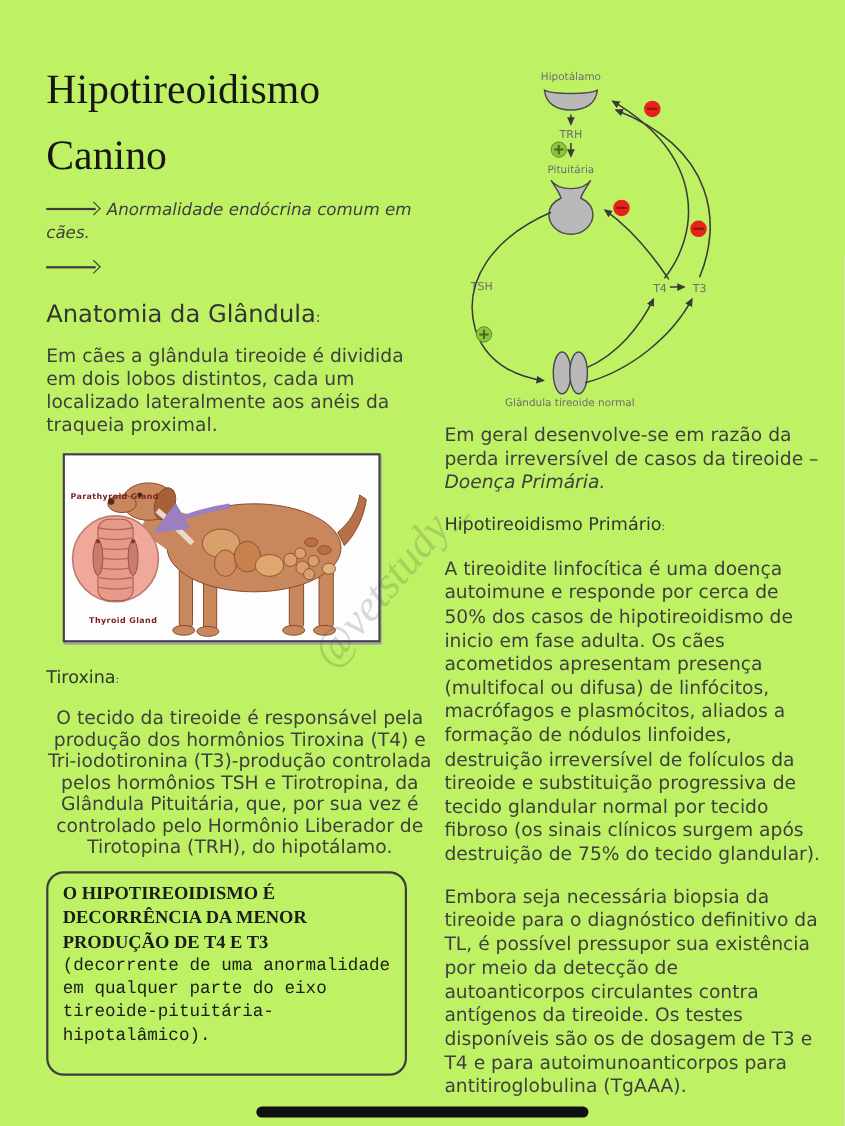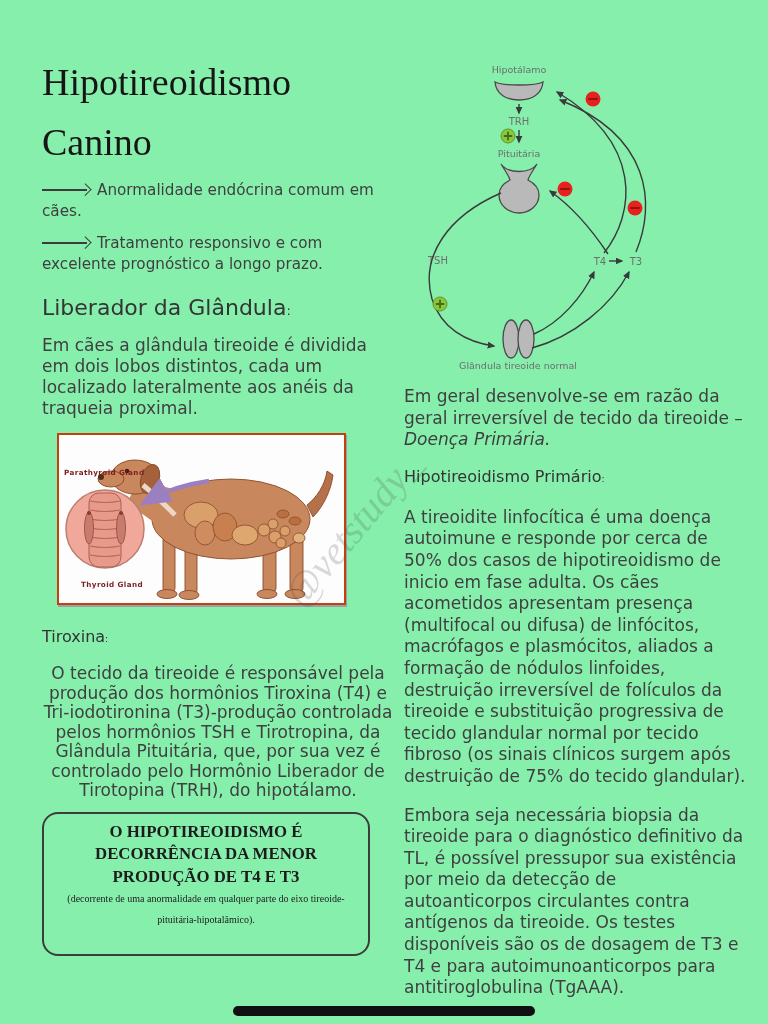--- a/index.html
+++ b/index.html
@@ -1,46 +1,46 @@
 <!DOCTYPE html>
 <html><head>
 <meta charset="utf-8">
 <style>
   html,body{margin:0;padding:0;background:#e9e9e9;}
-  .page{position:relative;width:768px;height:1024px;background:#86efac;overflow:hidden;
+  .page{position:relative;width:768px;height:1024px;background:#bef264;overflow:hidden;
         font-family:"DejaVu Sans",sans-serif;color:#404040;}
   
   .col-left{position:absolute;left:42px;top:52px;width:352px;}
   .col-right-text{position:absolute;left:404px;top:386px;width:342px;}
   
   .doc-title{font-family:"Liberation Serif",serif;font-size:38px;line-height:60px;
              color:#161616;font-weight:400;margin:0 0 8px 0;width:330px;}
   
-  .bullet{font-size:15.2px;line-height:21px;margin-bottom:11px;color:#3f3f3f;}
+  .bullet{font-size:15.2px;line-height:21px;margin-bottom:11px;color:#3f3f3f;font-style:italic;}
   .arrow{position:relative;display:inline-block;width:47px;height:12px;margin-right:8px;}
   .arrow::before{content:"";position:absolute;left:0;right:2px;top:6px;height:1.5px;background:#3c3c3c;}
   .arrow::after{content:"";position:absolute;right:0;top:1.8px;width:7.5px;height:7.5px;
                 border-top:1.5px solid #3c3c3c;border-right:1.5px solid #3c3c3c;transform:rotate(45deg);}
   
   .h-section{font-size:22px;line-height:29px;color:#343434;font-weight:400;margin:0 0 10px 0;}
   .h-section.big{font-size:16px;line-height:31px;}
   .h-colon{font-size:0.58em;}
   
   .para{font-size:17px;line-height:21px;margin:0 0 14px 0;color:#3f3f3f;}
   .para.tight{line-height:19.5px;margin-bottom:11px;width:352px;text-align:center;}
   .para.rp{line-height:21.6px;margin-bottom:17px;}
   .italic{font-style:italic;}
   
-  .figure{width:285px;height:168px;border:2px solid #c2410c;background:#fdfdfd;
+  .figure{width:285px;height:168px;border:2px solid #404040;background:#fdfdfd;
           margin:0 0 16px 15px;box-shadow:1px 2px 0 #9aa0a5;}
   
   .callout{box-sizing:border-box;width:328px;border:2.5px solid #3d3d3d;border-radius:16px;
-           padding:7px 13px 24px 13px;font-family:"Liberation Serif",serif;color:#1c1c1c;text-align:center;}
+           padding:7px 13px 24px 13px;font-family:"Liberation Serif",serif;color:#1c1c1c;}
   .callout .strong{font-weight:bold;font-size:16.8px;line-height:22.5px;}
-  .callout .small{font-size:10px;line-height:21px;}
+  .callout .small{font-size:16px;line-height:21px;font-family:Liberation Mono, monospace;}
   
   .diagram{position:absolute;left:398px;top:56px;width:264px;height:324px;}
   
   .watermark{position:absolute;left:292px;top:577px;width:250px;pointer-events:none;
              font-family:"Liberation Serif",serif;font-style:italic;font-size:40px;
              color:rgba(70,70,70,0.20);transform:rotate(-50deg);transform-origin:0 50%;z-index:5;}
   
   .home-indicator{position:absolute;left:233px;top:1006px;width:302px;height:10px;
                   border-radius:6px;background:#101012;}
   .svgtxt{font-family:"DejaVu Sans",sans-serif;}
@@ -50,25 +50,25 @@
 
 <div class="page">
 
   <div class="col-left">
     <h1 class="doc-title">Hipotireoidismo Canino</h1>
 
     <div class="bullet">
       <span class="arrow"></span><span>Anormalidade endócrina comum em cães.</span>
     </div>
     <div class="bullet">
-      <span class="arrow"></span><span>Tratamento responsivo e com excelente prognóstico a longo prazo.</span>
+      <span class="arrow"></span>
     </div>
 
     <div style="height:7px"></div>
-    <h2 class="h-section"><span>Liberador da Glândula</span><span class="h-colon">:</span></h2>
+    <h2 class="h-section"><span>Anatomia da Glândula</span><span class="h-colon">:</span></h2>
     <p class="para">Em cães a glândula tireoide é dividida em dois lobos distintos, cada um localizado lateralmente aos anéis da traqueia proximal.</p>
 
     <div class="figure">
       <svg width="285" height="168" viewBox="0 0 285 168">
         <defs>
           <marker id="pah" markerWidth="8" markerHeight="8" refX="5" refY="3" orient="auto">
             <path d="M0,0 L7,3 L0,6 Z" fill="#9b7fc0"></path>
           </marker>
         </defs>
 
@@ -192,21 +192,21 @@
       <line x1="163" y1="133" x2="171" y2="133" stroke="#8f1513" stroke-width="2" stroke-linecap="round"></line>
     </g>
     <g>
       <circle cx="237" cy="152" r="7.5" fill="#e8211d"></circle>
       <line x1="233" y1="152" x2="241" y2="152" stroke="#8f1513" stroke-width="2" stroke-linecap="round"></line>
     </g>
   </svg>
 
   <div class="col-right-text">
     <p class="para rp" style="margin-bottom:10px">
-      <span>Em geral desenvolve-se em razão da geral irreversível de tecido da tireoide – </span><span class="italic">Doença Primária.</span>
+      <span>Em geral desenvolve-se em razão da perda irreversível de casos da tireoide – </span><span class="italic">Doença Primária.</span>
     </p>
     <h2 class="h-section big" style="margin-bottom:13px"><span>Hipotireoidismo Primário</span><span class="h-colon">:</span></h2>
     <p class="para rp">A tireoidite linfocítica é uma doença autoimune e responde por cerca de 50% dos casos de hipotireoidismo de inicio em fase adulta. Os cães acometidos apresentam presença (multifocal ou difusa) de linfócitos, macrófagos e plasmócitos, aliados a formação de nódulos linfoides, destruição irreversível de folículos da tireoide e substituição progressiva de tecido glandular normal por tecido fibroso (os sinais clínicos surgem após destruição de 75% do tecido glandular).</p>
     <p class="para rp">Embora seja necessária biopsia da tireoide para o diagnóstico definitivo da TL, é possível pressupor sua existência por meio da detecção de autoanticorpos circulantes contra antígenos da tireoide. Os testes disponíveis são os de dosagem de T3 e T4 e para autoimunoanticorpos para antitiroglobulina (TgAAA).</p>
   </div>
 
   <div class="watermark">@vetstudy_</div>
 
   <div class="home-indicator"></div>
 </div>

